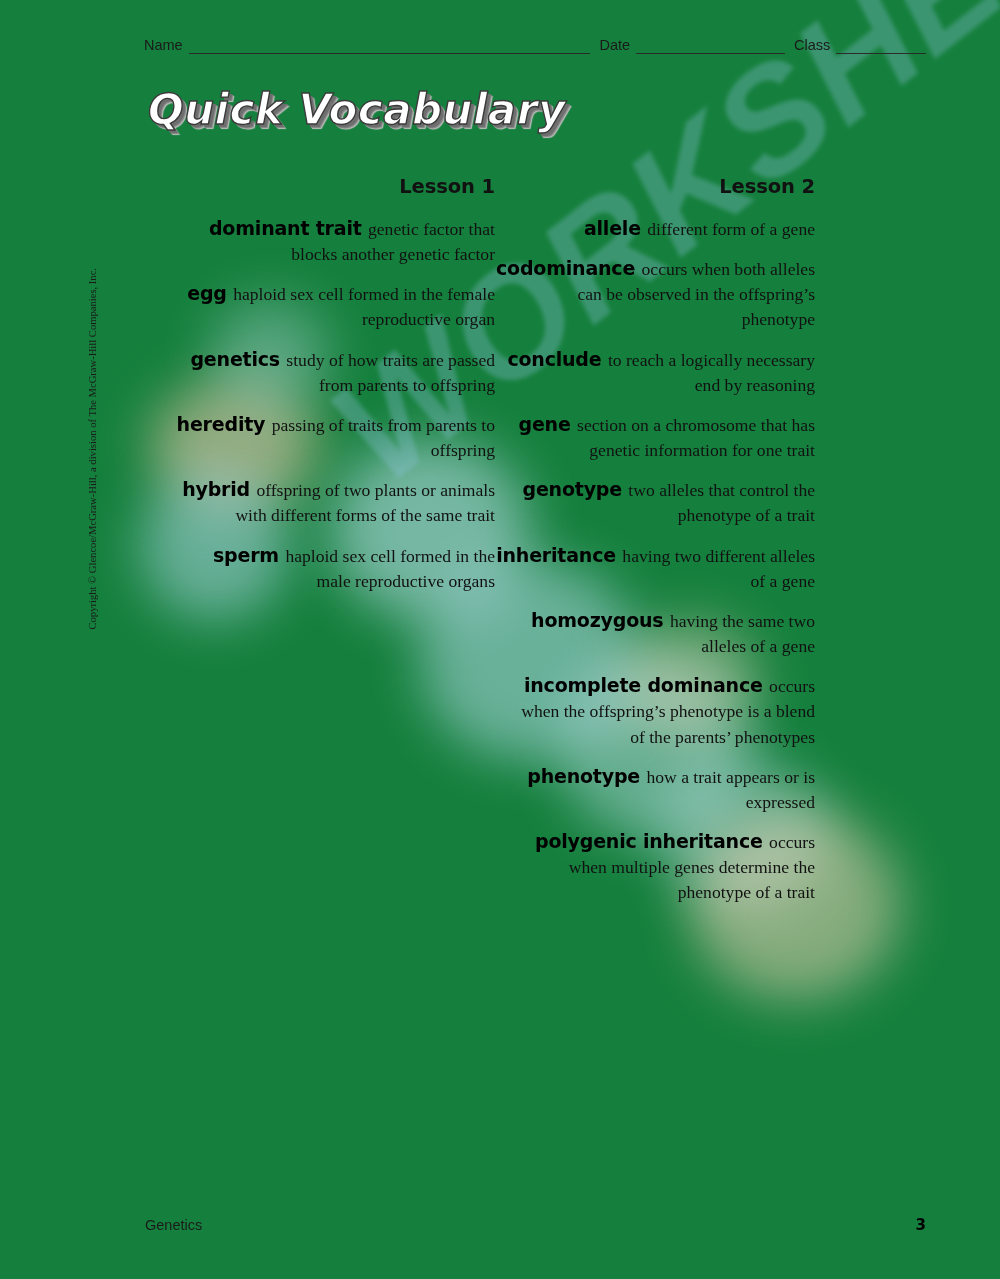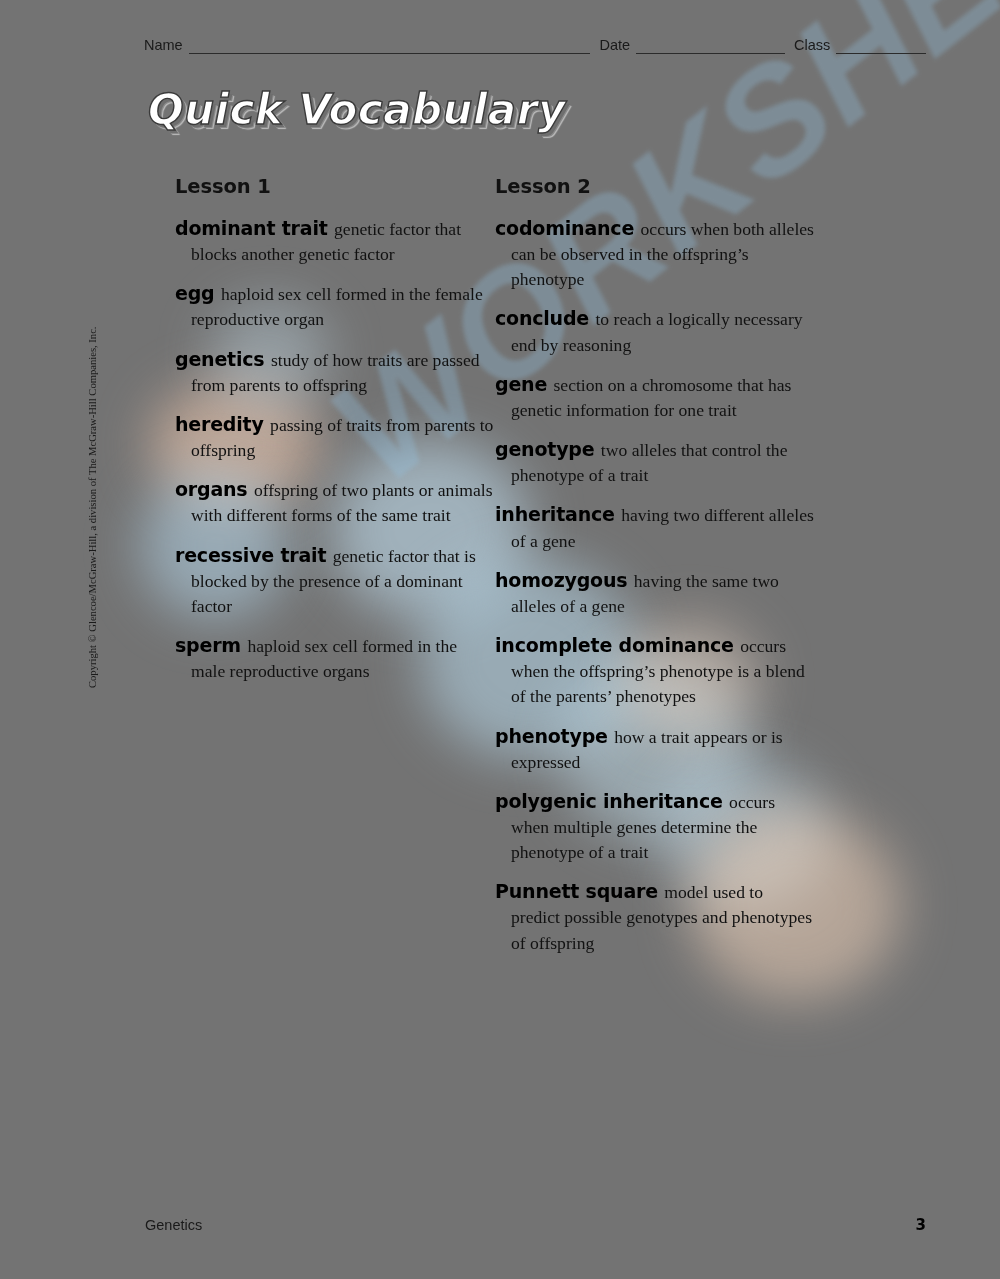--- a/index.html
+++ b/index.html
@@ -4,23 +4,24 @@
 <style>
   html, body {
     margin: 0;
     padding: 0;
     background: #ffffff;
   }
   .page {
     position: relative;
     width: 1000px;
     height: 1279px;
-    background: #737373;
+    background: #15803d;
     overflow: hidden;
     font-family: "Liberation Sans", sans-serif;
+    text-align: right;
   }
 
   
   .watermark {
     position: absolute;
     inset: 0;
     pointer-events: none;
     z-index: 0;
   }
   .blob {
@@ -214,33 +215,33 @@
       <p class="entry">
         <span class="term">egg  </span><span class="def">haploid sex cell formed in the female reproductive organ</span>
       </p>
       <p class="entry">
         <span class="term">genetics  </span><span class="def">study of how traits are passed from parents to offspring</span>
       </p>
       <p class="entry">
         <span class="term">heredity  </span><span class="def">passing of traits from parents to offspring</span>
       </p>
       <p class="entry">
-        <span class="term">organs  </span><span class="def">offspring of two plants or animals with different forms of the same trait</span>
-      </p>
-      <p class="entry">
-        <span class="term">recessive trait  </span><span class="def">genetic factor that is blocked by the presence of a dominant factor</span>
+        <span class="term">hybrid  </span><span class="def">offspring of two plants or animals with different forms of the same trait</span>
       </p>
       <p class="entry">
         <span class="term">sperm  </span><span class="def">haploid sex cell formed in the male reproductive organs</span>
       </p>
     </div>
 
     <div class="col">
       <div class="lesson-heading">Lesson 2</div>
       <p class="entry">
+        <span class="term">allele  </span><span class="def">different form of a gene</span>
+      </p>
+      <p class="entry">
         <span class="term">codominance  </span><span class="def">occurs when both alleles can be observed in the offspring’s phenotype</span>
       </p>
       <p class="entry">
         <span class="term">conclude  </span><span class="def">to reach a logically necessary end by reasoning</span>
       </p>
       <p class="entry">
         <span class="term">gene  </span><span class="def">section on a chromosome that has genetic information for one trait</span>
       </p>
       <p class="entry">
         <span class="term">genotype  </span><span class="def">two alleles that control the phenotype of a trait</span>
@@ -252,23 +253,20 @@
         <span class="term">homozygous  </span><span class="def">having the same two alleles of a gene</span>
       </p>
       <p class="entry">
         <span class="term">incomplete dominance  </span><span class="def">occurs when the offspring’s phenotype is a blend of the parents’ phenotypes</span>
       </p>
       <p class="entry">
         <span class="term">phenotype  </span><span class="def">how a trait appears or is expressed</span>
       </p>
       <p class="entry">
         <span class="term">polygenic inheritance  </span><span class="def">occurs when multiple genes determine the phenotype of a trait</span>
-      </p>
-      <p class="entry">
-        <span class="term">Punnett square  </span><span class="def">model used to predict possible genotypes and phenotypes of offspring</span>
       </p>
     </div>
 
   </div>
 
   <div class="copyright">
     <span class="copyright-inner">Copyright © Glencoe/McGraw-Hill, a division of The McGraw-Hill Companies, Inc.</span>
   </div>
 
   <div class="footer">

